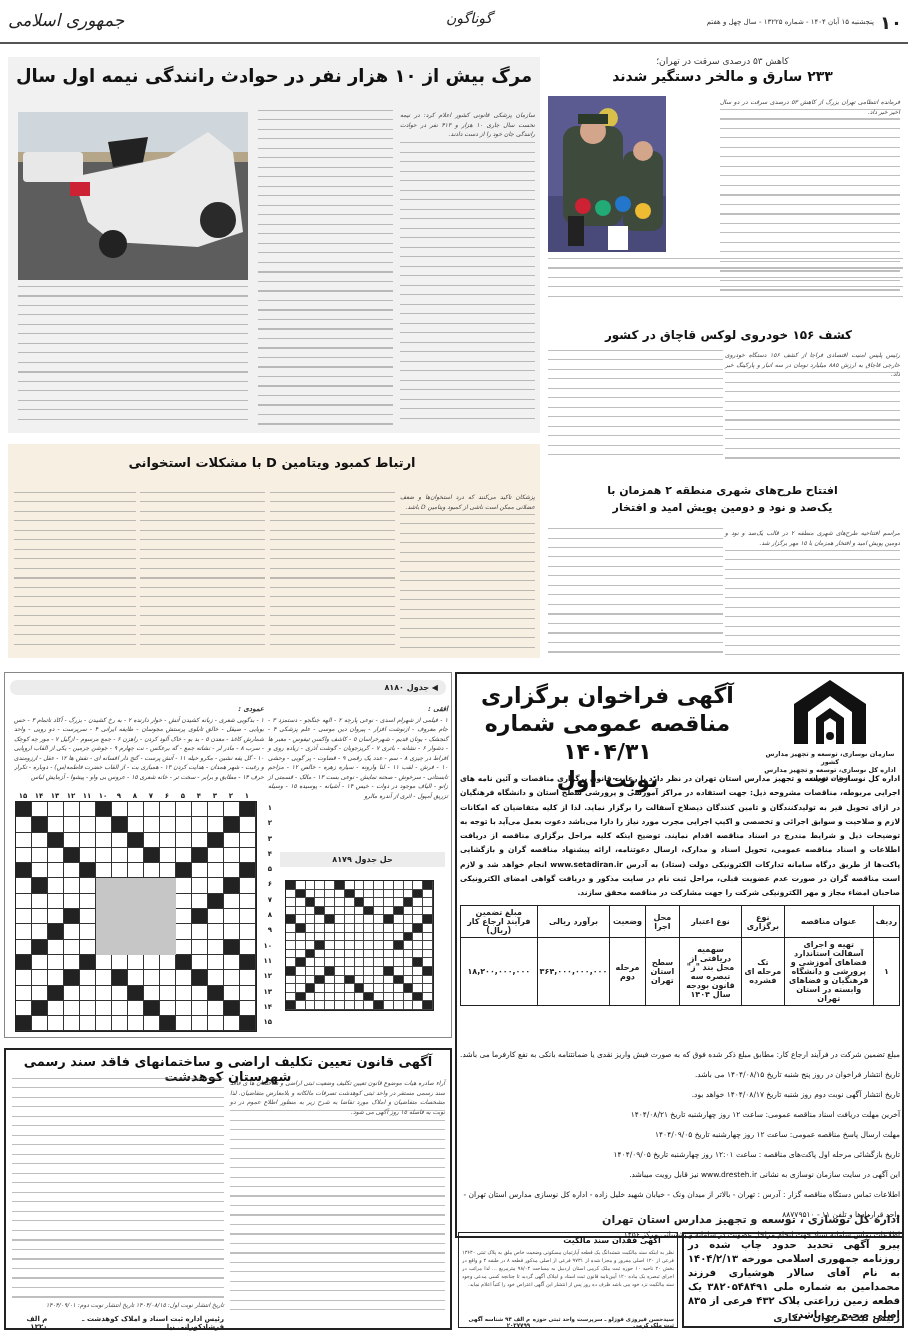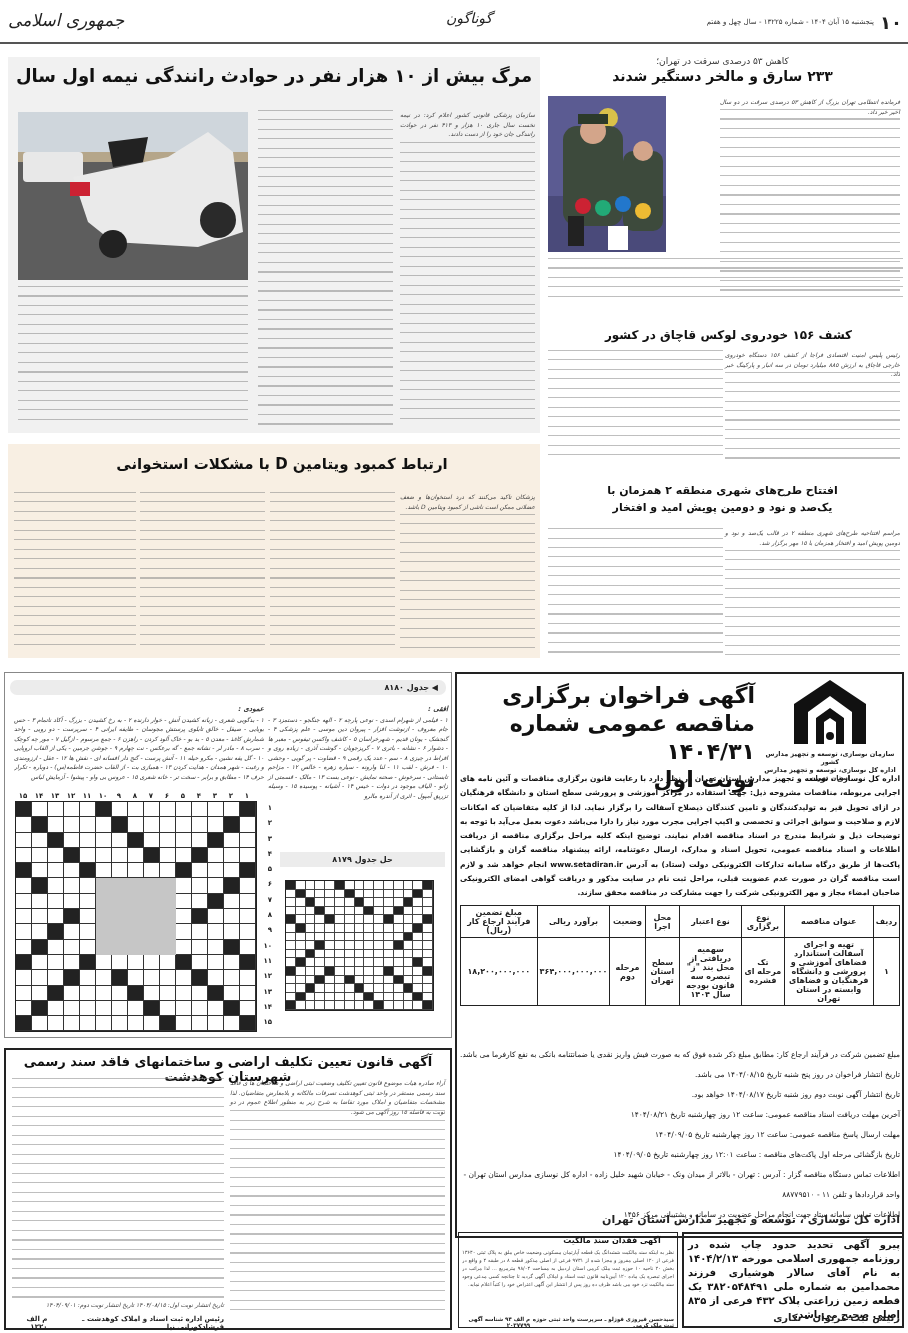--- a/index.html
+++ b/index.html
@@ -93,21 +93,21 @@
     <path d="M55 65 L150 45 L190 20 L215 40 L225 120 L180 135 L95 130 L70 110 Z" fill="#eaeaea"></path>
     <rect x="52" y="70" width="20" height="14" fill="#c23"></rect>
     <circle cx="95" cy="132" r="14" fill="#222"></circle>
     <circle cx="200" cy="108" r="18" fill="#2a2a2a"></circle>
     <path d="M90 30 L130 25 L125 50 L95 55 Z" fill="#222"></path>
   </svg>
 </div>
 <div class="abs lines" style="left:18px; top:286px; width:230px; height:140px;"></div>
 
 <div class="abs panel-beige" style="left:8px; top:444px; width:532px; height:214px;"></div>
-<div class="abs h2" style="left:16px; top:455px; width:532px; font-size:15px;">ارتباط کمبود ویتامین D با مشکلات استخوانی</div>
+<div class="abs h2" style="left:6px; top:455px; width:532px; font-size:13px;">ارتباط کمبود ویتامین D با مشکلات استخوانی</div>
 <div class="abs txt" style="left:400px; top:492px; width:135px; height:20px;">پزشکان تاکید می‌کنند که درد استخوان‌ها و ضعف عضلانی ممکن است ناشی از کمبود ویتامین D باشد.</div>
 <div class="abs lines" style="left:400px; top:514px; width:135px; height:136px;"></div>
 <div class="abs lines" style="left:270px; top:492px; width:125px; height:158px;"></div>
 <div class="abs lines" style="left:140px; top:492px; width:125px; height:158px;"></div>
 <div class="abs lines" style="left:14px; top:492px; width:122px; height:158px;"></div>
 
 <div class="abs" style="left:4px; top:672px; width:448px; height:366px; border:1px solid #888;"></div>
 <div class="abs bar" style="left:10px; top:680px; width:436px;border-radius:7px;">
   <span>◀</span>
   <span>جدول ۸۱۸۰</span>
@@ -615,21 +615,21 @@
 <div class="abs ad" style="left:455px; top:672px; width:449px; height:566px;"></div>
 <div class="abs" style="left:760px; top:678px; width:140px; height:90px; text-align:center;">
   <svg width="80" height="68" viewBox="0 0 80 68">
     <path d="M40 2 L76 26 L76 66 L62 66 L62 34 L40 18 L18 34 L18 66 L4 66 L4 26 Z" fill="#111"></path>
     <path d="M26 40 L40 30 L54 40 L54 66 L46 66 L46 44 L40 40 L34 44 L34 66 L26 66 Z" fill="#111"></path>
     <circle cx="40" cy="58" r="4" fill="#111"></circle>
   </svg>
   <div style="font-size:6.5px; font-weight:bold;">سازمان نوسازی، توسعه و تجهیز مدارس کشور</div>
   <div style="font-size:6.5px; font-weight:bold;">اداره کل نوسازی، توسعه و تجهیز مدارس استان تهران</div>
 </div>
-<div class="abs h2" style="left:460px; top:682px; width:295px; font-size:22px; line-height:28px;text-align:right;">
+<div class="abs h2" style="left:460px; top:682px; width:295px; font-size:22px; line-height:28px;">
   <div>آگهی فراخوان برگزاری</div>
   <div>مناقصه عمومی شماره ۱۴۰۴/۳۱</div>
   <div>نوبت اول</div>
 </div>
 <div class="abs" style="left:460px; top:772px; width:440px; font-size:7.5px; line-height:14.3px; font-weight:bold; text-align:justify; color:#111;">اداره کل نوسازی ، توسعه و تجهیز مدارس استان تهران در نظر دارد با رعایت قانون برگزاری مناقصات و آئین نامه های اجرایی مربوطه، مناقصات مشروحه ذیل: جهت استفاده در مراکز آموزشی و پرورشی سطح استان و دانشگاه فرهنگیان در ازای تحویل قیر به تولیدکنندگان و تامین کنندگان ذیصلاح آسفالت را برگزار نماید. لذا از کلیه متقاضیان که امکانات لازم و صلاحیت و سوابق اجرائی و تخصصی و اکیپ اجرایی مجرب مورد نیاز را دارا می‌باشد دعوت بعمل می‌آید با توجه به توضیحات ذیل و شرایط مندرج در اسناد مناقصه اقدام نمایند. توضیح اینکه کلیه مراحل برگزاری مناقصه از دریافت اطلاعات و اسناد مناقصه عمومی، تحویل اسناد و مدارک، ارسال دعوتنامه، ارائه پیشنهاد مناقصه گران و بازگشایی پاکت‌ها از طریق درگاه سامانه تدارکات الکترونیکی دولت (ستاد) به آدرس www.setadiran.ir انجام خواهد شد و لازم است مناقصه گران در صورت عدم عضویت قبلی، مراحل ثبت نام در سایت مذکور و دریافت گواهی امضای الکترونیکی صاحبان امضاء مجاز و مهر الکترونیکی شرکت را جهت مشارکت در مناقصه محقق سازند.</div>
 <div class="abs" style="left:460px; top:905px; width:440px;">
   <table class="tender">
     <thead>
         <tr id="tender-head">
           <th>ردیف</th>
@@ -656,20 +656,21 @@
       </tbody>
   </table>
 </div>
 <div class="abs" id="tender-notes" style="left:460px; top:1045px; width:440px; font-size:7.5px; line-height:20px; font-weight:normal; color:#111;">
     <div>مبلغ تضمین شرکت در فرآیند ارجاع کار: مطابق مبلغ ذکر شده فوق که به صورت فیش واریز نقدی یا ضمانتنامه بانکی به نفع کارفرما می باشد.</div>
     <div>تاریخ انتشار فراخوان در روز پنج شنبه تاریخ ۱۴۰۴/۰۸/۱۵ می باشد.</div>
     <div>تاریخ انتشار آگهی نوبت دوم روز شنبه تاریخ ۱۴۰۴/۰۸/۱۷ خواهد بود.</div>
     <div>آخرین مهلت دریافت اسناد مناقصه عمومی: ساعت ۱۲ روز چهارشنبه تاریخ ۱۴۰۴/۰۸/۲۱</div>
     <div>مهلت ارسال پاسخ مناقصه عمومی: ساعت ۱۲ روز چهارشنبه تاریخ ۱۴۰۴/۰۹/۰۵</div>
     <div>تاریخ بازگشائی مرحله اول پاکت‌های مناقصه : ساعت ۱۲:۰۱ روز چهارشنبه تاریخ ۱۴۰۴/۰۹/۰۵</div>
+    <div>این آگهی در سایت سازمان نوسازی به نشانی www.dresteh.ir نیز قابل رویت میباشد.</div>
     <div>اطلاعات تماس دستگاه مناقصه گزار : آدرس : تهران - بالاتر از میدان ونک - خیابان شهید خلیل زاده - اداره کل نوسازی مدارس استان تهران - واحد قراردادها و تلفن ۱۱ - ۸۸۷۷۹۵۱۰</div>
     <div>اطلاعات تماس سامانه ستاد جهت انجام مراحل عضویت در سامانه و پشتیبانی مرکز ۱۴۵۶</div>
   </div>
 <div class="abs" style="left:460px; top:1213px; width:440px; font-size:11px; font-weight:bold; text-align:right;">اداره کل نوسازی ، توسعه و تجهیز مدارس استان تهران</div>
 
 <div class="abs ad" style="left:4px; top:1048px; width:448px; height:282px;"></div>
 <div class="abs h2" style="left:4px; top:1054px; width:448px; font-size:13px;">آگهی قانون تعیین تکلیف اراضی و ساختمانهای فاقد سند رسمی شهرستان کوهدشت</div>
 <div class="abs txt" style="left:230px; top:1078px; width:215px; height:30px;">آراء صادره هیات موضوع قانون تعیین تکلیف وضعیت ثبتی اراضی و ساختمان ها ی فاقد سند رسمی مستقر در واحد ثبتی کوهدشت تصرفات مالکانه و بلامعارض متقاضیان. لذا مشخصات متقاضیان و املاک مورد تقاضا به شرح زیر به منظور اطلاع عموم در دو نوبت به فاصله ۱۵ روز آگهی می شود.</div>
 <div class="abs lines" style="left:230px; top:1110px; width:215px; height:205px;"></div>
 <div class="abs lines" style="left:12px; top:1078px; width:212px; height:220px;"></div>

